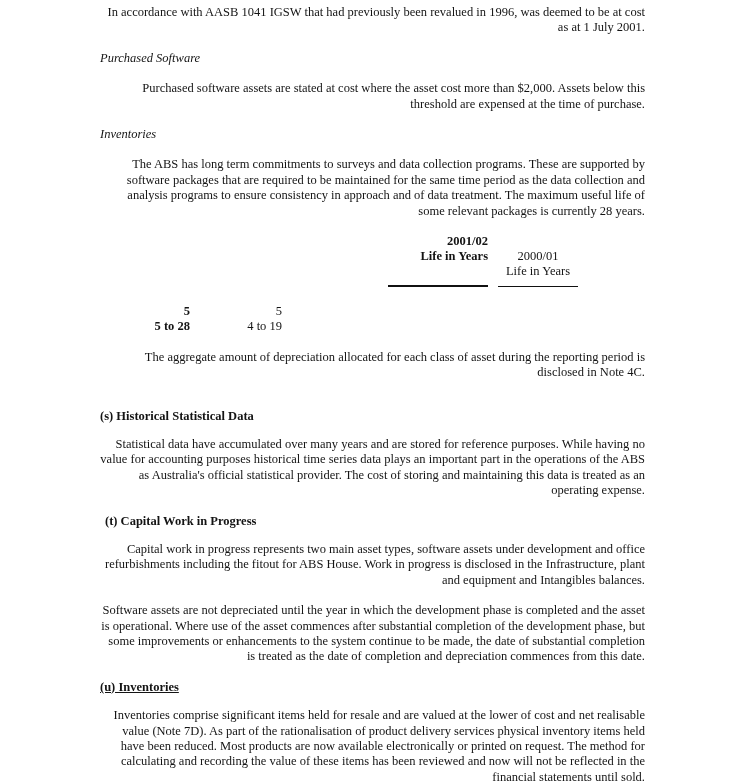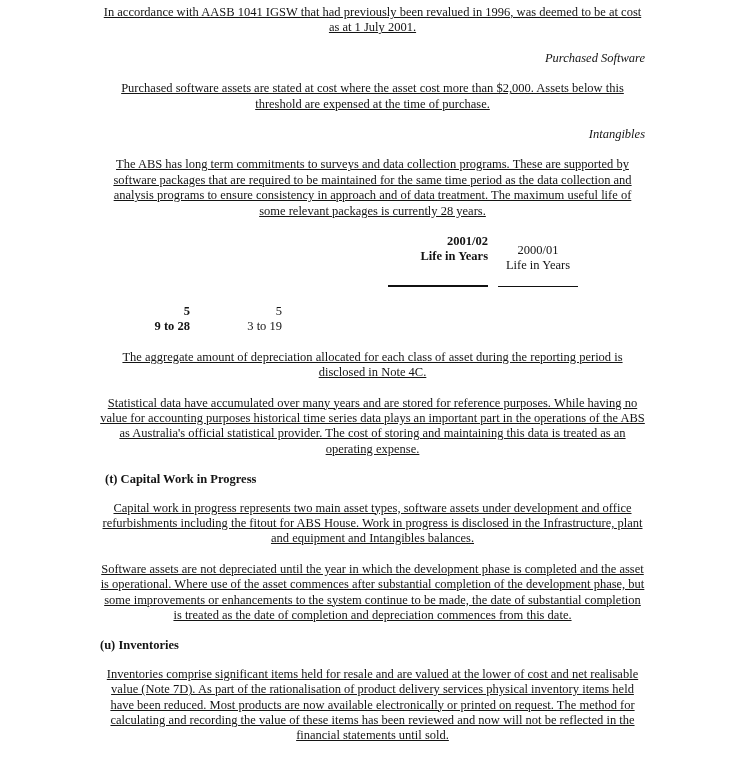--- a/index.html
+++ b/index.html
@@ -17,35 +17,33 @@
   .page {
     position: relative;
     width: 545px;
     margin-left: 100px;
     padding-top: 5px;
     font-size: 12.5px;
     line-height: 15.4px;
   }
   p.para {
     margin: 0 0 15px 0;
-    text-align: center;
-    text-decoration: underline;
+    text-align: right;
   }
   .h-italic {
     font-style: italic;
     margin: 0 0 15px 0;
-    text-align: right;
   }
   .h-bold {
     font-weight: bold;
     margin: 0 0 13px 0;
   }
   .h-bold.sec-s { margin-top: 28px; }
   .h-bold.sec-t { margin-top: 14px; margin-left: 5px; }
-  .h-bold.sec-u { margin-top: 13px; }
+  .h-bold.sec-u { margin-top: 13px; text-decoration: underline; }
 
   
   .ul-table {
     margin: 0 0 15px 0;
   }
   .t-row {
     display: flex;
     align-items: flex-end;
   }
   .t-label {
@@ -64,21 +62,21 @@
   }
   .t-head .t-col1 {
     text-align: right;
     font-weight: bold;
     border-bottom: 2px solid #111;
     padding-bottom: 20px;
   }
   .t-head .t-col2 {
     text-align: center;
     border-bottom: 1.5px solid #111;
-    padding-bottom: 12px;
+    padding-bottom: 6px;
   }
   .t-body .t-col1 {
     text-align: right;
     font-weight: bold;
     padding-right: 10px;
   }
   .t-body .t-col2 {
     text-align: right;
     padding-right: 8px;
   }
@@ -87,49 +85,50 @@
 </head>
 <body>
 
 <div class="page">
 
   <p class="para">In accordance with AASB 1041 IGSW that had previously been revalued in 1996, was deemed to be at cost as at 1 July 2001.</p>
 
   <div class="h-italic">Purchased Software</div>
   <p class="para">Purchased software assets are stated at cost where the asset cost more than $2,000.  Assets below this threshold are expensed at the time of purchase.</p>
 
-  <div class="h-italic">Intangibles</div>
+  <div class="h-italic">Inventories</div>
   <p class="para">The ABS has long term commitments to surveys and data collection programs.  These are supported by software packages that are required to be maintained for the same time period as the data collection and analysis programs to ensure consistency in approach and of data treatment.  The maximum useful life of some relevant packages is currently 28 years.</p>
 
   <div class="ul-table">
     <div class="t-row t-head">
       <div class="t-label"></div>
       <div class="t-col1">
         <div>2001/02</div>
         <div>Life in Years</div>
       </div>
       <div class="t-col2">
         <div>2000/01</div>
         <div>Life in Years</div>
       </div>
     </div>
     <div class="t-body">
       <div class="t-row">
         <div class="t-col1">5</div>
         <div class="t-col2">5</div>
       </div>
       <div class="t-row">
-        <div class="t-col1">9 to 28</div>
-        <div class="t-col2">3 to 19</div>
+        <div class="t-col1">5 to 28</div>
+        <div class="t-col2">4 to 19</div>
       </div>
     </div>
   </div>
 
   <p class="para">The aggregate amount of depreciation allocated for each class of asset during the reporting period is disclosed in Note 4C.</p>
 
+  <div class="h-bold sec-s">(s) Historical Statistical Data</div>
   <p class="para">Statistical data have accumulated over many years and are stored for reference purposes.  While having no value for accounting purposes historical time series data plays an important part in the operations of the ABS as Australia's official statistical provider. The cost of storing and maintaining this data is treated as an operating expense.</p>
 
   <div class="h-bold sec-t">(t) Capital Work in Progress</div>
   <p class="para">Capital work in progress represents two main asset types, software assets under development and office refurbishments including the fitout for ABS House. Work in progress is disclosed in the Infrastructure, plant and equipment and Intangibles balances.</p>
   <p class="para">Software assets are not depreciated until the year in which the development phase is completed and the asset is operational.  Where use of the asset commences after substantial completion of the development phase, but some improvements or enhancements to the system continue to be made, the date of substantial completion is treated as the date of completion and depreciation commences from this date.</p>
 
   <div class="h-bold sec-u">(u) Inventories</div>
   <p class="para">Inventories comprise significant items held for resale and are valued at the lower of cost and net realisable value (Note 7D). As part of the rationalisation of product delivery services physical inventory items held have been reduced. Most products are now available electronically or printed on request. The method for calculating and recording the value of these items has been reviewed and now will not be reflected in the financial statements until sold.</p>
 
 </div>

